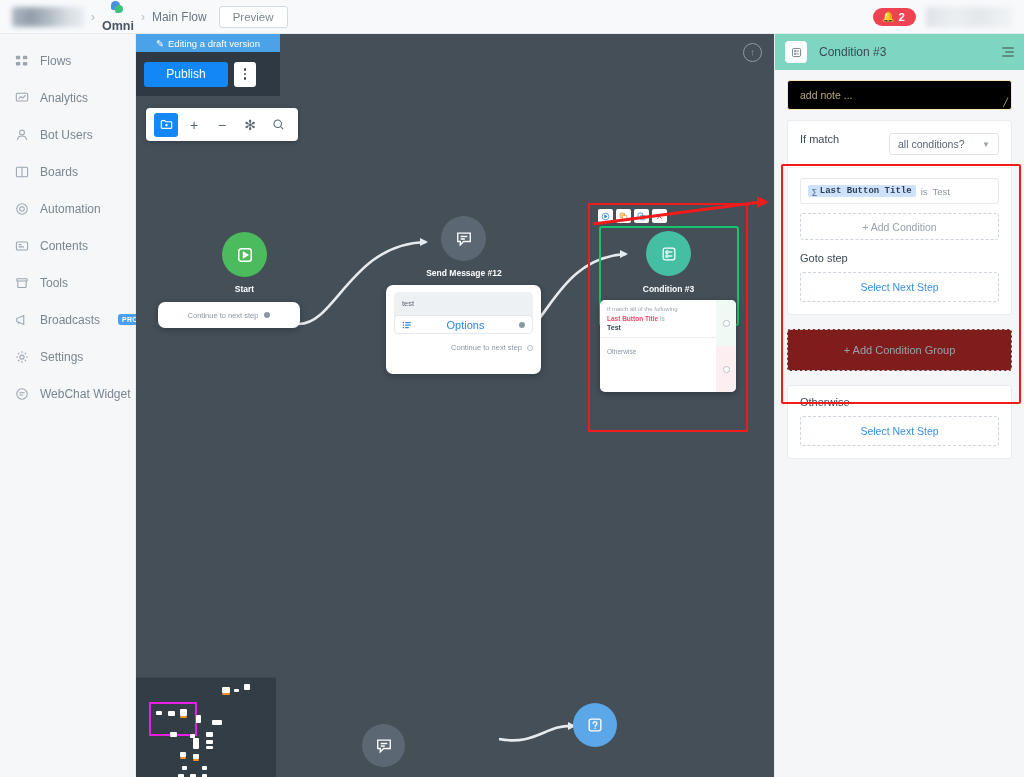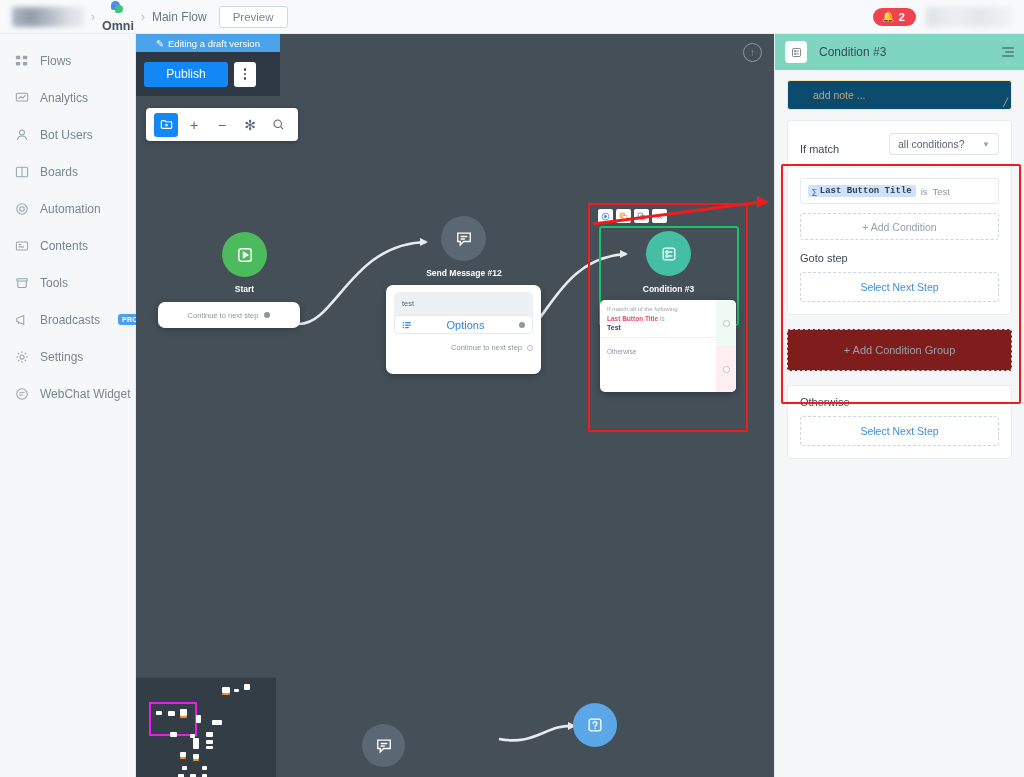--- a/index.html
+++ b/index.html
@@ -199,30 +199,30 @@
   }
   .panel-ico svg { width: 13px; height: 13px; }
   .panel-title { flex: 1; font-size: 12px; color: #3c4858; }
   .panel-menu { display: flex; flex-direction: column; gap: 2px; cursor: pointer; }
   .panel-menu i { height: 2px; background: #5f8f84; border-radius: 1px; }
   .panel-menu i:nth-child(1) { width: 12px; }
   .panel-menu i:nth-child(2) { width: 9px; margin-left: 3px; }
   .panel-menu i:nth-child(3) { width: 12px; }
 
   .note {
-    margin: 10px 12px; background: #0c4a6e; border: 1px solid #f6e6b4;
-    border-radius: 3px; height: 30px; padding: 8px 25px; font-size: 10.5px;
+    margin: 10px 12px; background: #000000; border: 1px solid #f6e6b4;
+    border-radius: 3px; height: 30px; padding: 8px 12px; font-size: 10.5px;
     color: #b9a87c; position: relative; cursor: text;
   }
   .note-grip { position: absolute; right: 3px; bottom: 2px; color: #c9b98c; font-size: 8px; }
 
   .sect {
     background: #fff; margin: 0 12px; border: 1px solid #e8ecf0; border-radius: 3px;
   }
-  .if-row { display: flex; align-items: flex-end; padding: 12px 12px; gap: 8px; border-bottom: 1px solid #eef1f4; }
+  .if-row { display: flex; align-items: flex-start; padding: 12px 12px; gap: 8px; border-bottom: 1px solid #eef1f4; }
   .if-lbl { font-size: 11px; color: #3c4858; }
   .sel {
     margin-left: auto; width: 110px; height: 22px; border: 1px solid #dde3e9;
     border-radius: 3px; display: flex; align-items: center; padding: 0 8px;
     font-size: 10.5px; color: #5a6673; cursor: pointer;
   }
   .sel-cv { margin-left: auto; color: #98a3ae; font-size: 8px; }
   .sect-body { padding: 10px 12px 12px; }
   .cond-pill {
     border: 1px solid #e6eaee; border-radius: 3px; height: 26px;

